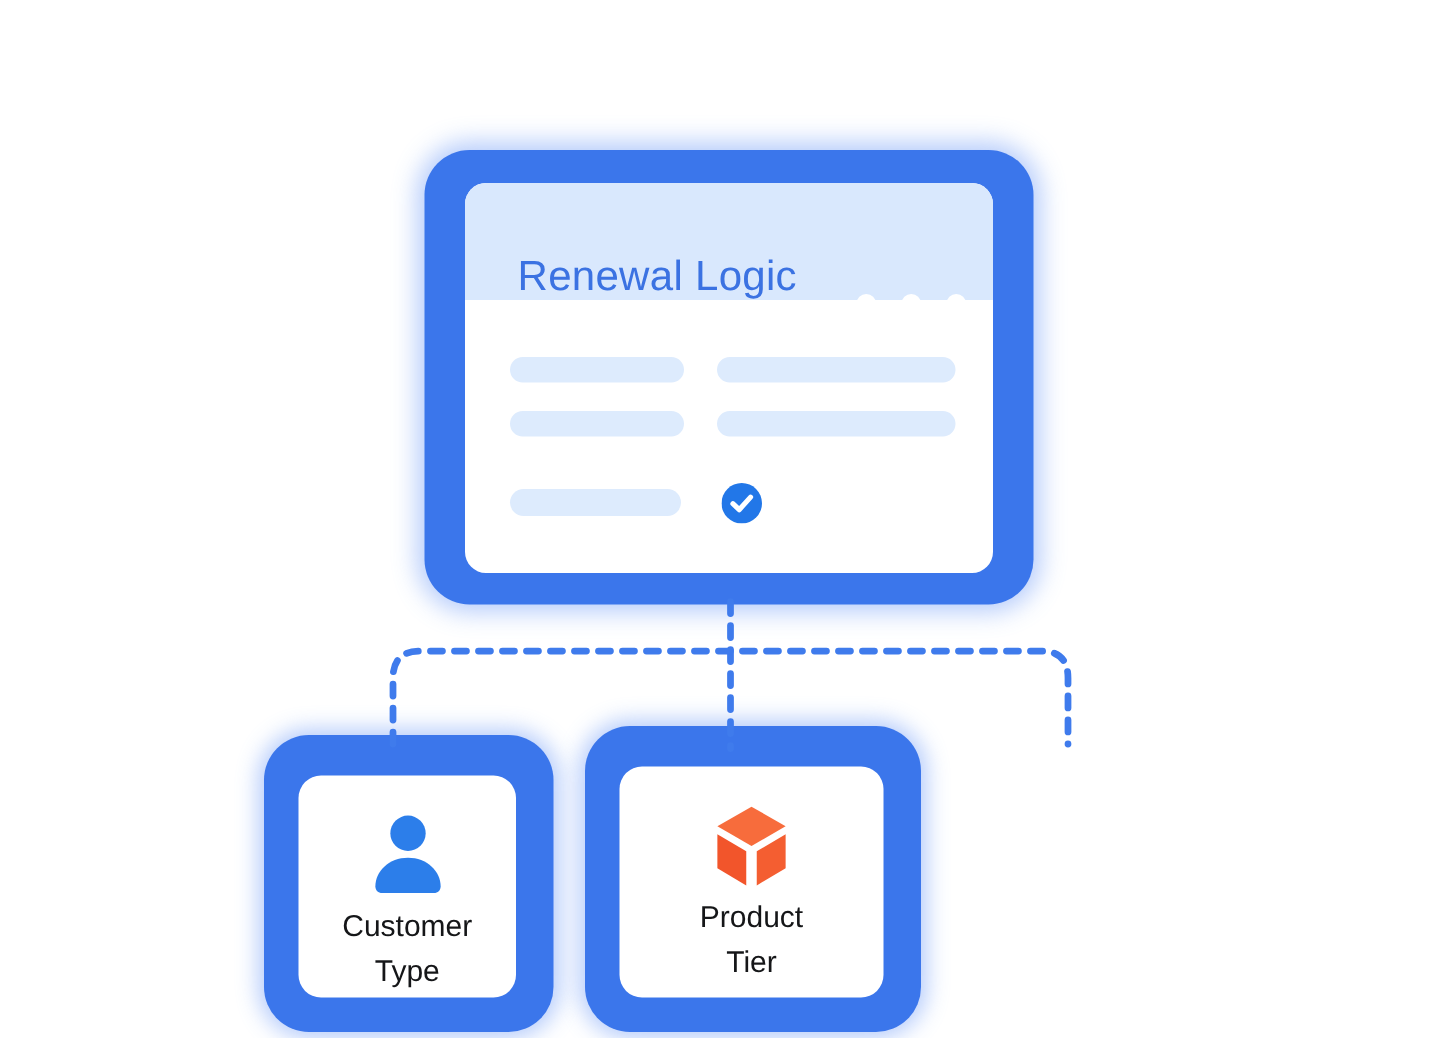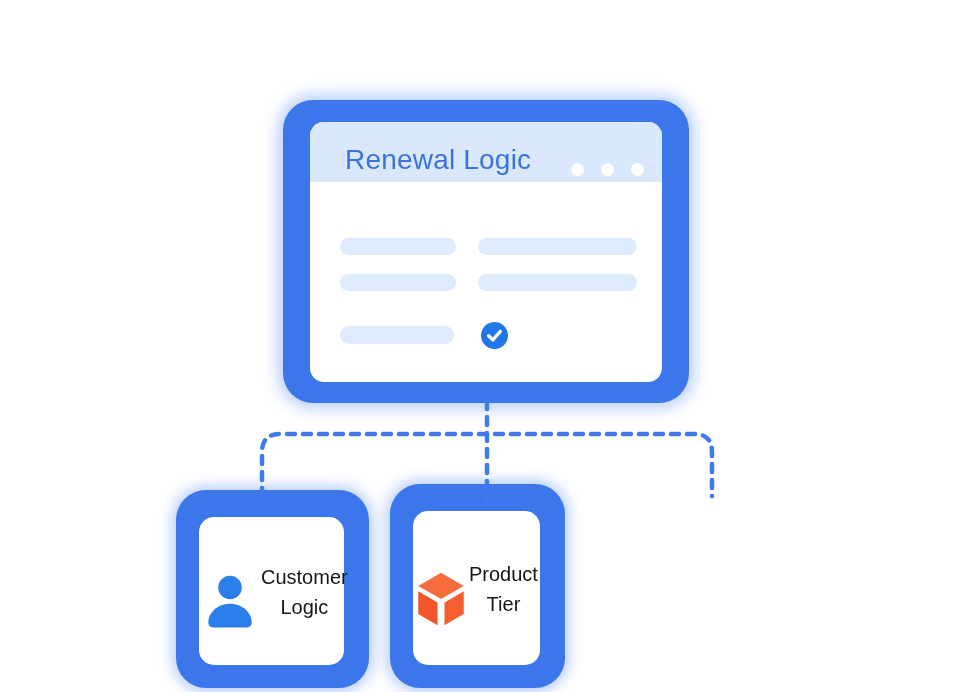--- a/index.html
+++ b/index.html
@@ -38,24 +38,24 @@
     z-index: 2;
   }
   .root-inner {
     position: absolute;
     left: 27px; top: 22px; right: 27px; bottom: 21px;
     background: #ffffff;
     border-radius: 14px;
     overflow: hidden;
   }
   .root-header {
-    height: 60px;
+    height: 78px;
     background: #D9E8FD;
     display: flex;
-    align-items: center;
+    align-items: flex-end;
     padding: 16px 18px 0 35px;
   }
   .root-title {
     font-size: 28px;
     font-weight: 500;
     letter-spacing: 0.2px;
     color: #3B72E2;
   }
   .dots {
     margin-left: auto;
@@ -89,29 +89,29 @@
   
   .child-card {
     position: absolute;
     width: 193px; height: 198px;
     background: #3B76EB;
     border-radius: 30px;
     box-shadow: 0 0 14px 4px rgba(93,143,247,0.45);
     z-index: 2;
   }
   .child-card.c1 { left: 176px; top: 490px; }
-  .child-card.c2 { left: 390px; top: 484px; width: 175px; height: 204px; }
+  .child-card.c2 { left: 390px; top: 484px; width: 224px; height: 204px; }
   .child-card.c3 { left: 612px; top: 490px; }
   .child-inner {
     position: absolute;
     left: 23px; top: 27px; right: 25px; bottom: 23px;
     background: #ffffff;
     border-radius: 15px;
     display: flex;
-    flex-direction: row;
+    flex-direction: column;
     align-items: center;
   }
   .child-icon {
     height: 62px;
     margin-top: 22px;
     display: flex;
     align-items: center;
     justify-content: center;
   }
   .child-label {
@@ -156,21 +156,21 @@
   <div class="child-card c1">
     <div class="child-inner">
       <span class="child-icon">
         <svg width="62" height="58" viewBox="0 0 64 64">
           <circle cx="32" cy="16" r="13" fill="#2C7EEA"></circle>
           <path d="M32 34 C18 34 8 44 8 55 c0 3 2 5 5 5 h38 c3 0 5-2 5-5 C56 44 46 34 32 34 z" fill="#2C7EEA"></path>
         </svg>
       </span>
       <div class="child-label">
         <span>Customer</span>
-        <span>Logic</span>
+        <span>Type</span>
       </div>
     </div>
   </div>
 
   <div class="child-card c2">
     <div class="child-inner">
       <span class="child-icon">
         <svg width="56" height="60" viewBox="0 0 64 66">
           <polygon points="32,3 58,18 32,33 6,18" fill="#F76C3C"></polygon>
           <polygon points="6,24 28,37 28,63 6,50" fill="#F2552B"></polygon>

